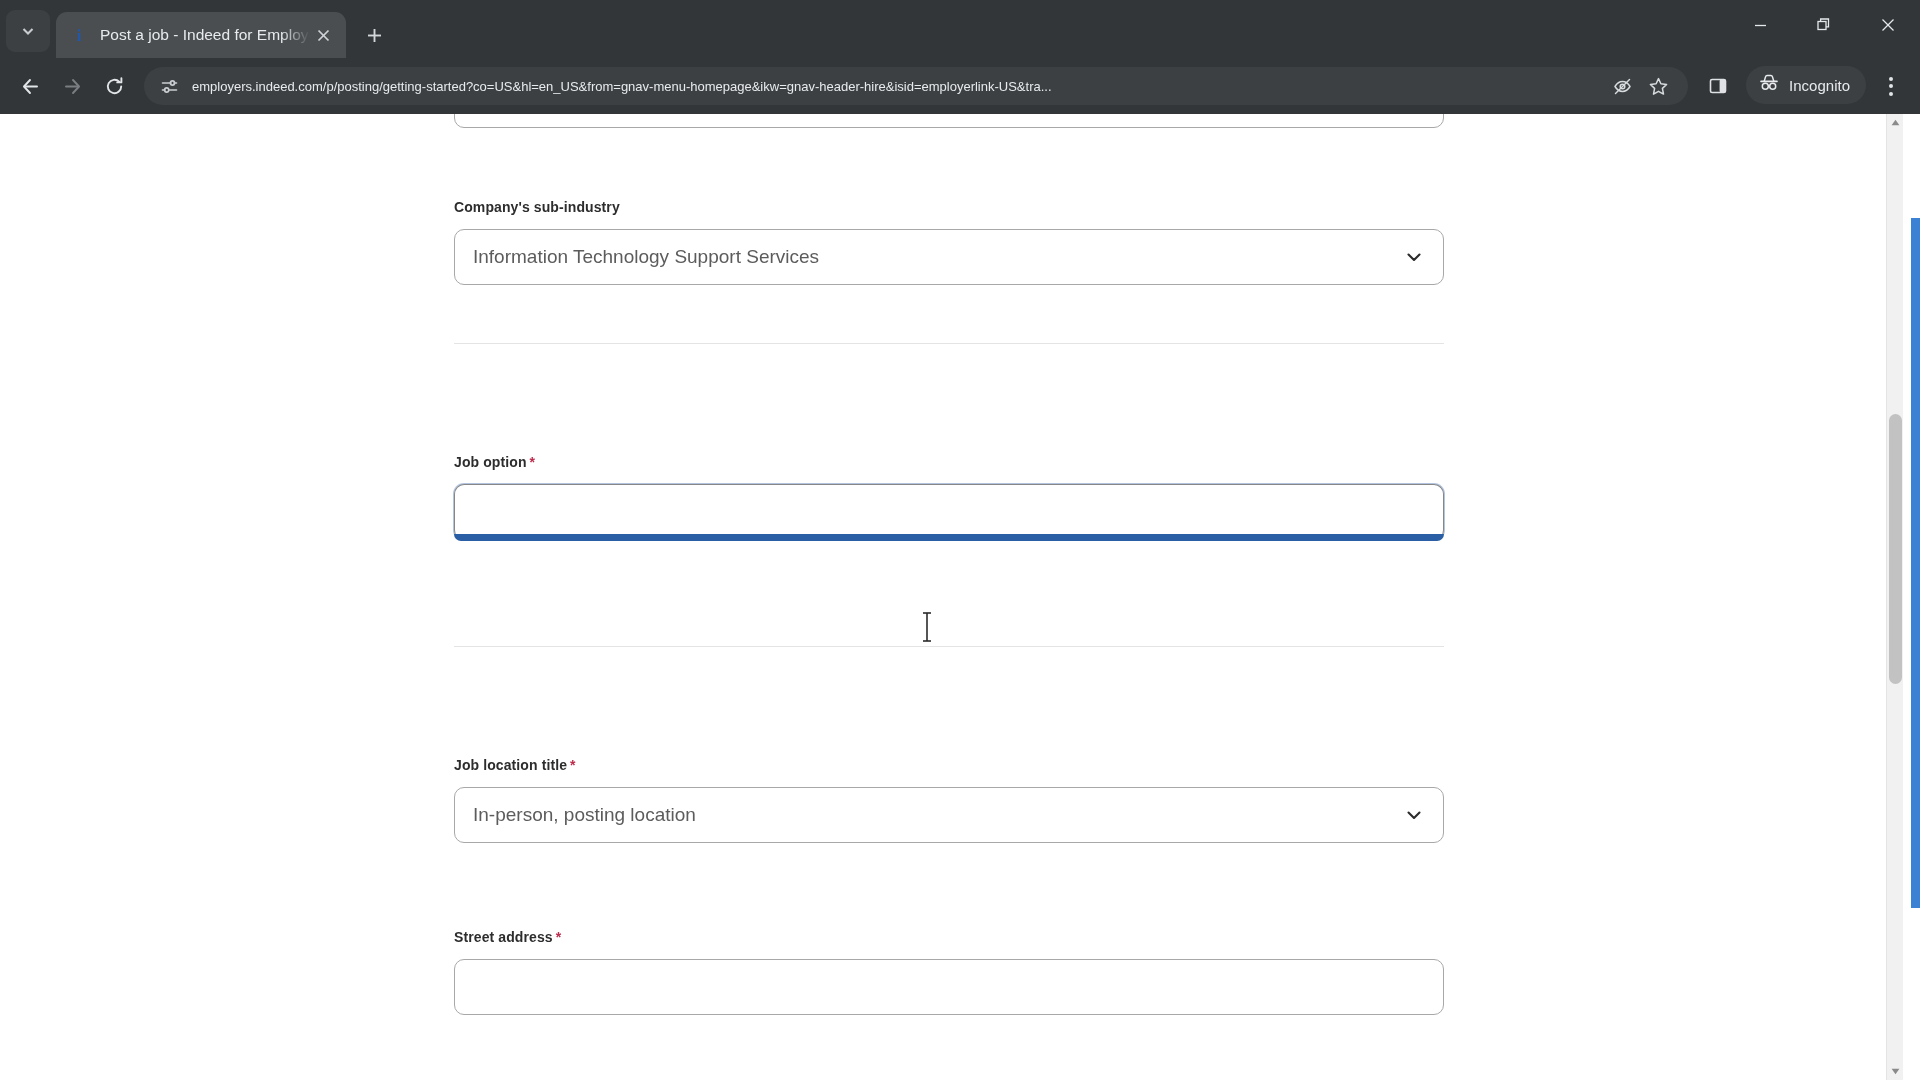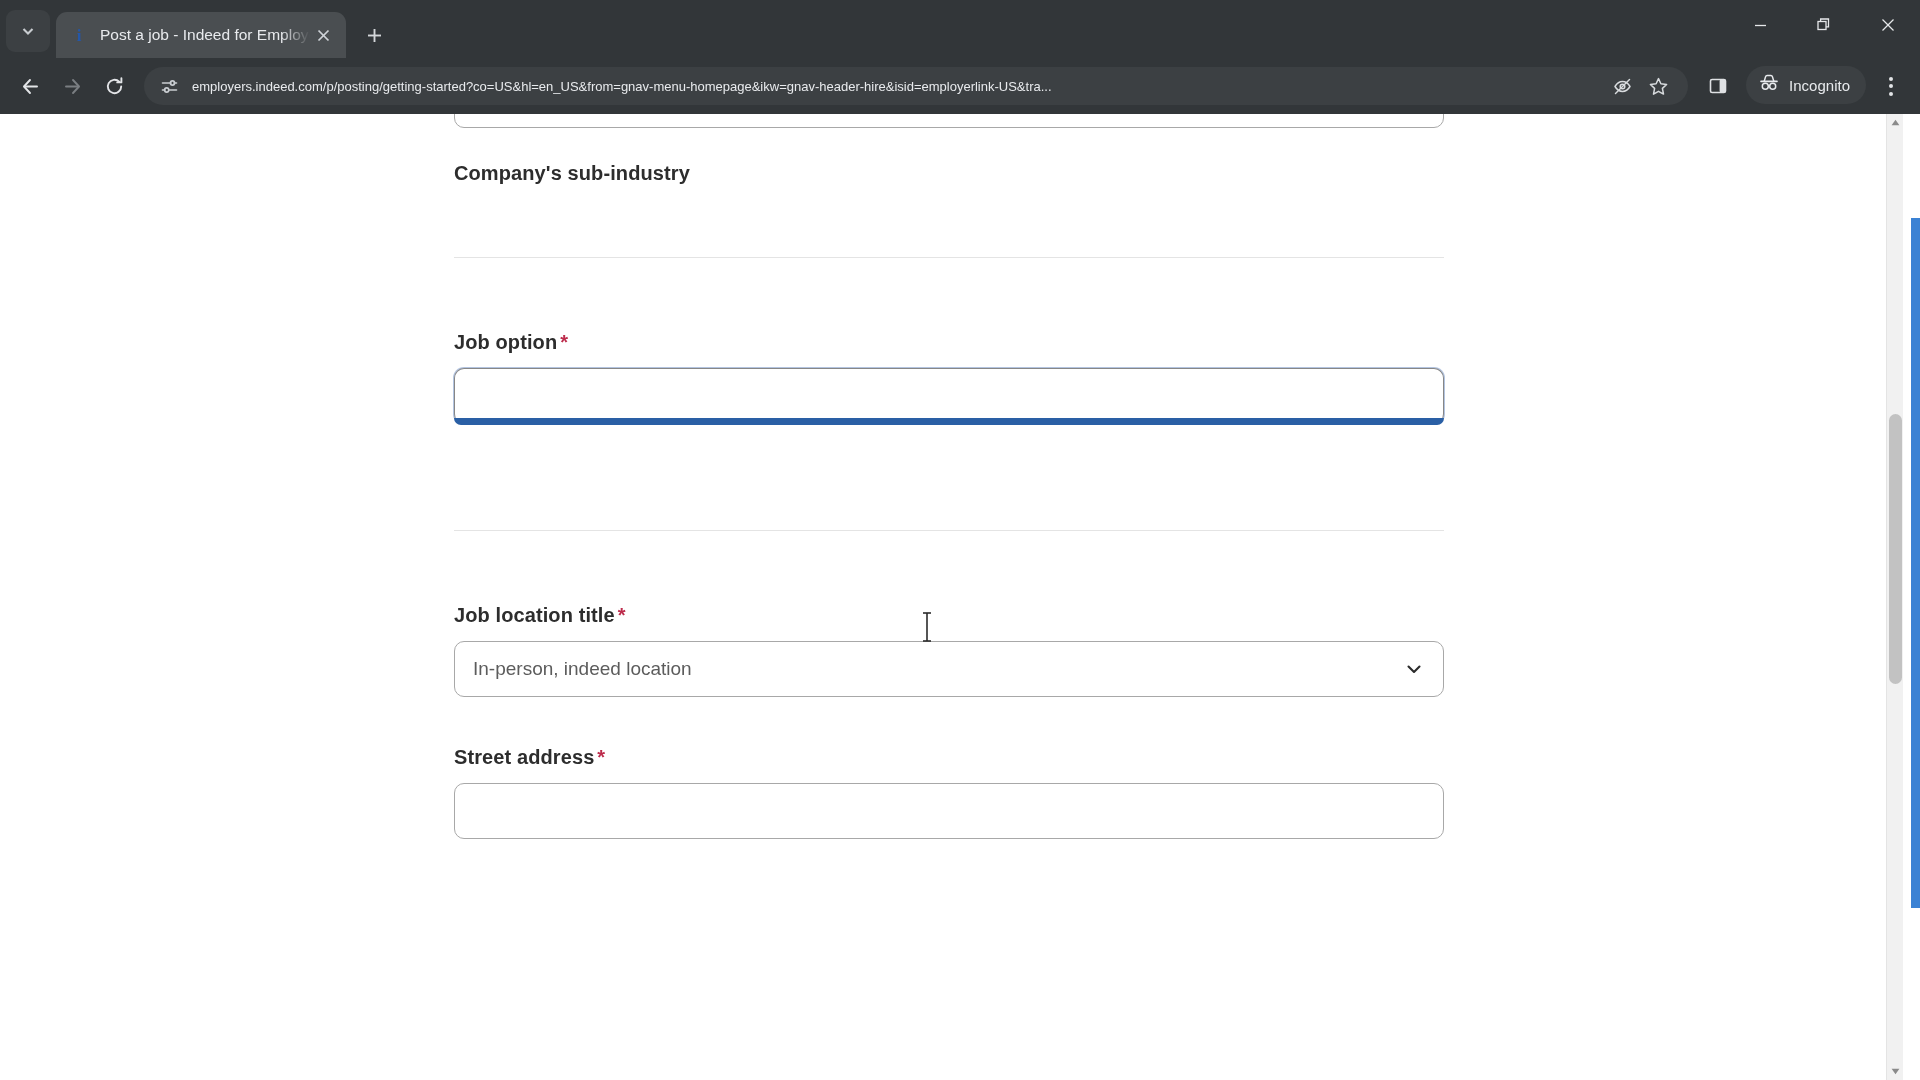--- a/index.html
+++ b/index.html
@@ -217,25 +217,26 @@
   }
 
   .form-col {
     position: absolute;
     left: 454px;
     top: -42px;
     width: 990px;
   }
 
   .field-label {
-    font-size: 20px;
+    font-size: 14px;
     font-weight: bold;
     color: #2d2d2d;
     margin-bottom: 14px;
     letter-spacing: 0.1px;
+    margin-top: 37px;
   }
   .req { color: #bd2c4c; font-weight: bold; margin-left: 3px; }
 
   .control {
     width: 990px;
     height: 56px;
     border: 1px solid #a8a8a8;
     border-radius: 10px;
     background: #fff;
     display: flex;
@@ -478,20 +479,28 @@
         <div class="control select">
           
           
         </div>
 
         <div style="height:34px"></div>
 
         <div class="field-label">
           <span>Company's sub-industry</span>
         </div>
+        <div class="control select">
+          <span class="val">Information Technology Support Services</span>
+          <span class="chev">
+            <svg width="20" height="20" viewBox="0 0 20 20">
+                <polyline points="4.5,7.5 10,13 15.5,7.5"></polyline>
+              </svg>
+          </span>
+        </div>
 
         <div style="height:58px"></div>
         <div class="divider"></div>
         <div style="height:73px"></div>
 
         <div class="field-label">
           <span>Job option</span><span class="req">*</span>
         </div>
         <div class="focus-wrap">
           <div class="control textinput focused">
@@ -504,21 +513,21 @@
 
 
         <div style="height:57px"></div>
         <div class="divider"></div>
         <div style="height:73px"></div>
 
         <div class="field-label">
           <span>Job location title</span><span class="req">*</span>
         </div>
         <div class="control select">
-          <span class="val">In-person, indeed location</span>
+          <span class="val">In-person, posting location</span>
           <span class="chev">
             <svg width="20" height="20" viewBox="0 0 20 20">
                 <polyline points="4.5,7.5 10,13 15.5,7.5"></polyline>
               </svg>
           </span>
         </div>
 
         <div style="height:49px"></div>
 
         <div class="field-label">

